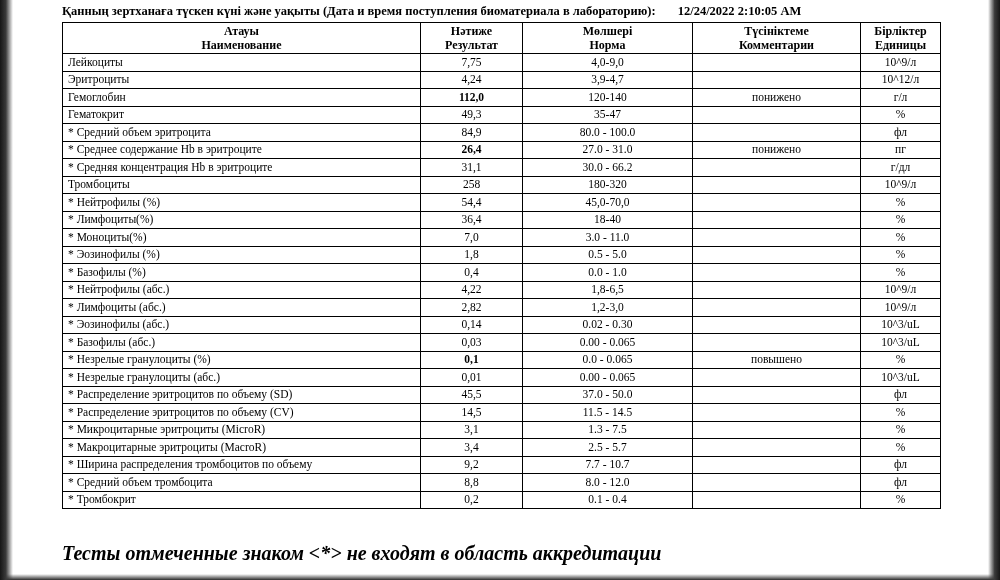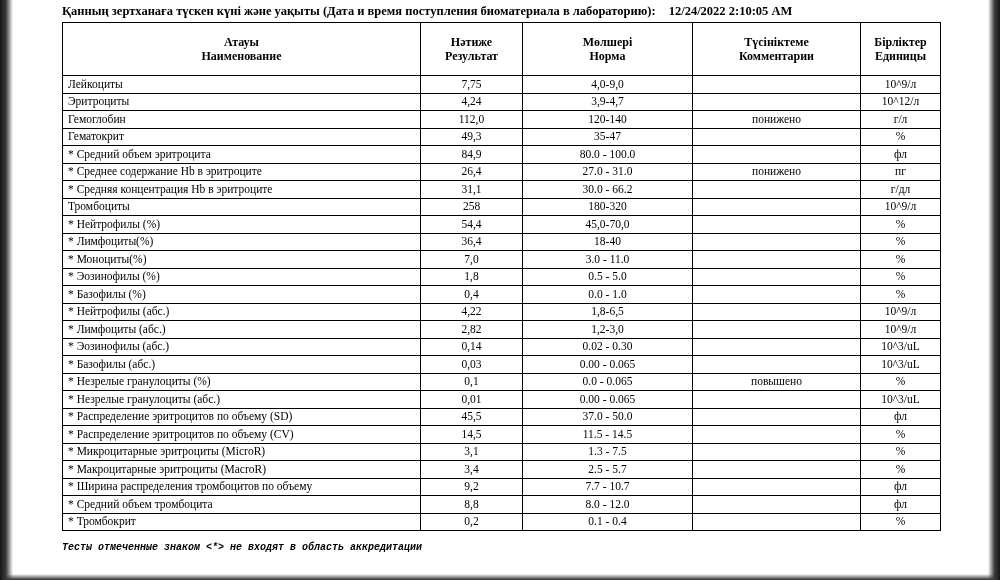--- a/index.html
+++ b/index.html
@@ -23,43 +23,43 @@
   }
   .scan-edge-bottom {
     position:absolute; left:0; bottom:0; width:1000px; height:6px;
     background:linear-gradient(to top, #2a2a2a 0%, rgba(80,80,80,0) 100%);
     z-index:4;
   }
   .doc-header {
     position:absolute; left:62px; top:4px; width:900px;
     font-size:12.5px; font-weight:bold; white-space:nowrap;
   }
-  .doc-header .dt { margin-left:10px; }
+  .doc-header .dt { margin-left:19px; }
   table.results {
     position:absolute; left:62px; top:22px; width:878px;
     border-collapse:collapse; table-layout:fixed;
   }
   table.results th, table.results td {
     border:1px solid #000;
     overflow:hidden; white-space:nowrap;
   }
   table.results thead th {
     font-size:12px; font-weight:bold; text-align:center;
-    height:31px; vertical-align:middle; line-height:14px; padding:12px 2px;
+    height:31px; vertical-align:middle; line-height:14px; padding:1px 2px;
   }
   table.results tbody td {
     font-size:11.5px; height:17.5px; line-height:15px; padding:0 5px;
   }
   td.c-name  { text-align:left; }
   td.c-result, td.c-norm, td.c-comment, td.c-units { text-align:center; }
-  td.bold { font-weight:normal; }
+  td.bold { font-weight:bold; }
   .doc-footer {
     position:absolute; left:62px; top:542px;
-    font-family:Liberation Mono, monospace;
-    font-size:10px; font-weight:bold; font-style:italic;
+    font-family:Liberation Serif, serif;
+    font-size:20px; font-weight:bold; font-style:italic;
     white-space:nowrap;
   }
 </style>
 </head>
 <body>
 
 <div class="scan-edge-left"></div>
 <div class="scan-edge-right"></div>
 <div class="scan-edge-bottom"></div>
 

